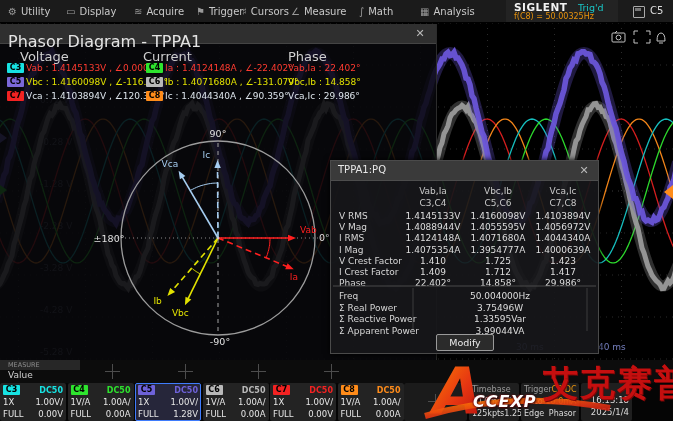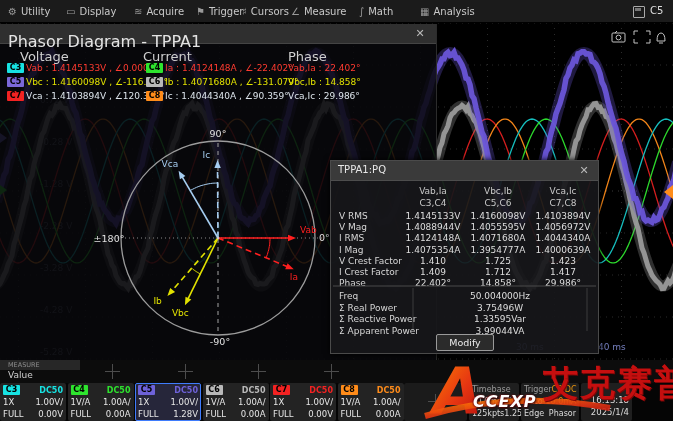--- a/index.html
+++ b/index.html
@@ -156,20 +156,25 @@
         </div>
         <div class="menu-item" style="left: 359px;">
           <span class="mi">∫</span>
           <span>Math</span>
         </div>
         <div class="menu-item" style="left: 420px;">
           <span class="mi">▦</span>
           <span>Analysis</span>
         </div>
       </div>
+    <div id="brandbox">
+      <span id="brand">SIGLENT</span>
+      <span id="trigd">Trig'd</span>
+      <span id="freqctr">f(C8) = 50.00325Hz</span>
+    </div>
     <span id="diskicon"></span>
     <span id="activech">C5</span>
   </div>
 
   <div id="phasor-panel">
     <div id="phasor-title">
       <span class="t">Phasor Diagram - TPPA1</span>
       <span class="xbtn">✕</span>
     </div>
     <span class="ph-head" style="left:20px">Voltage</span>

